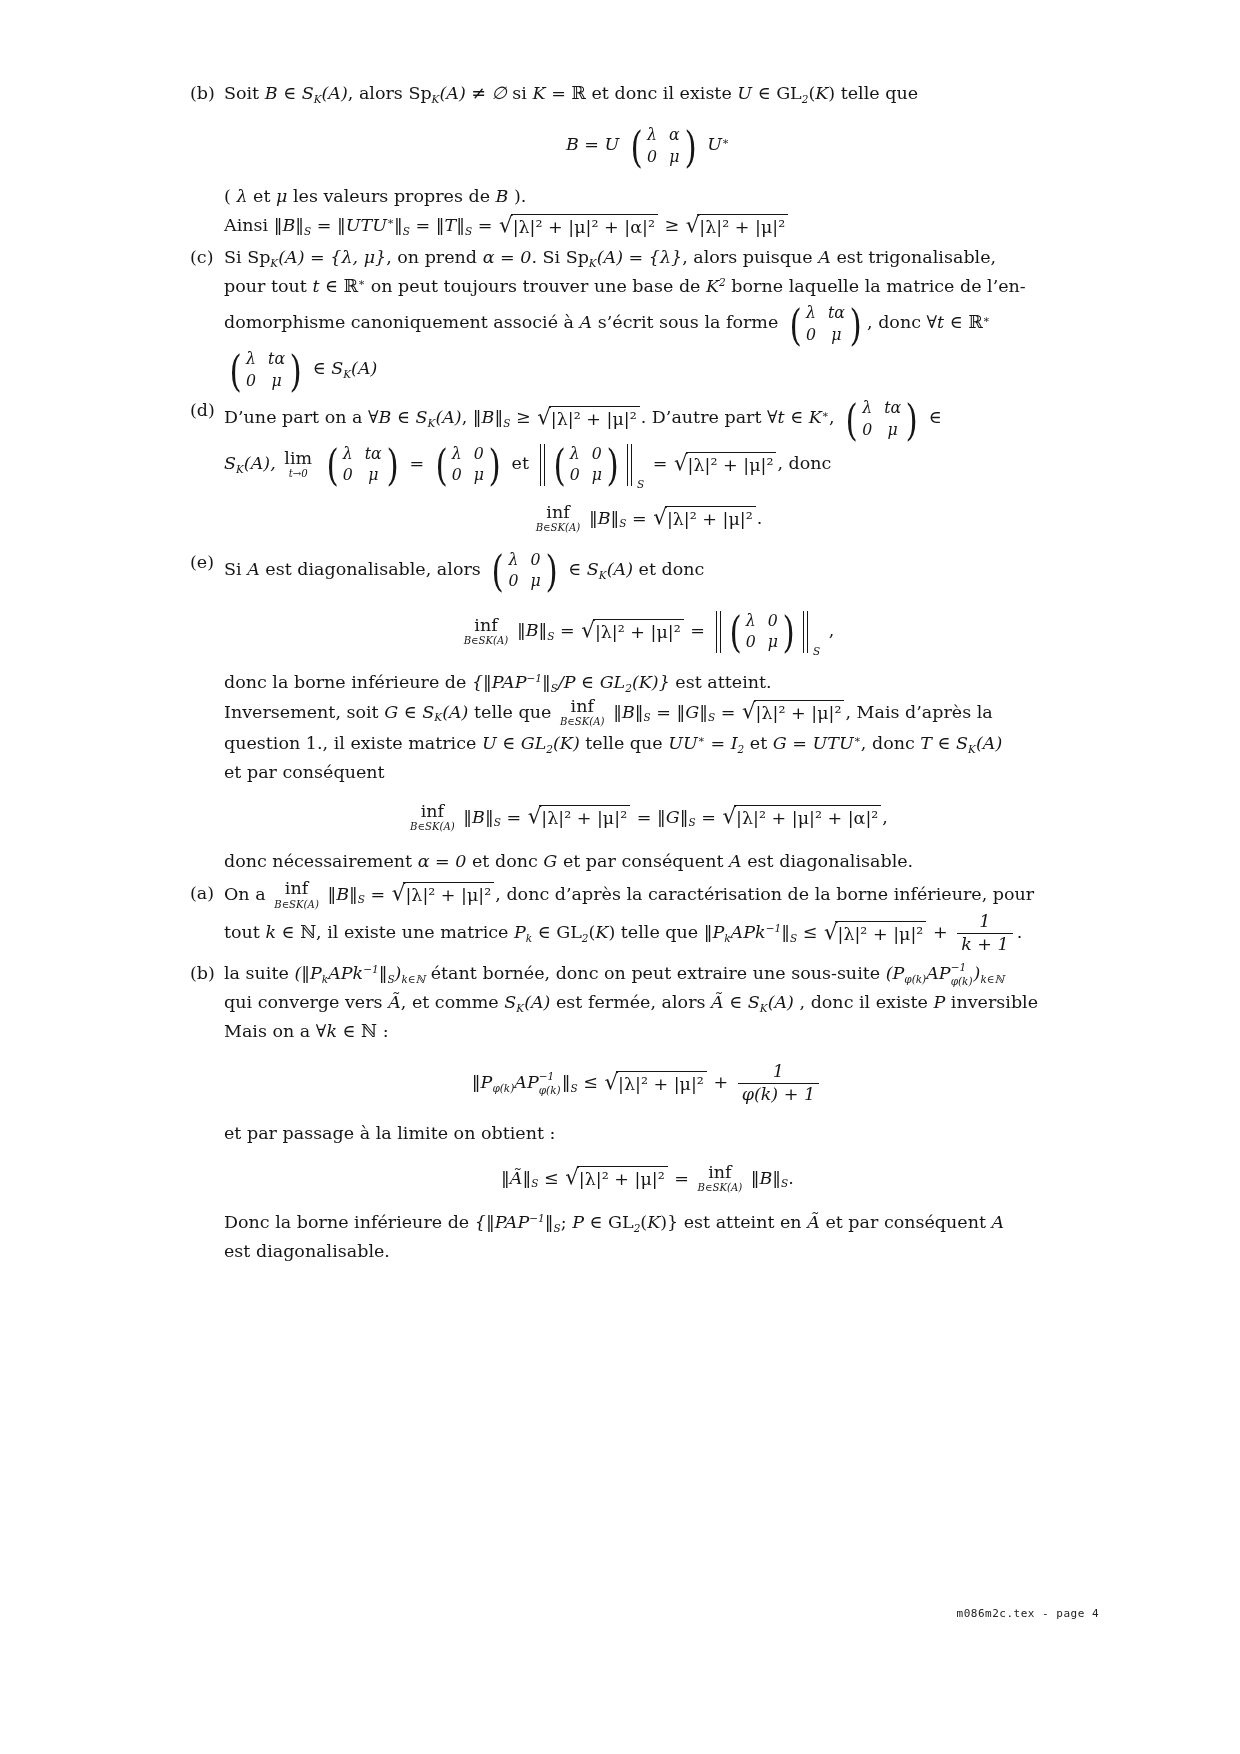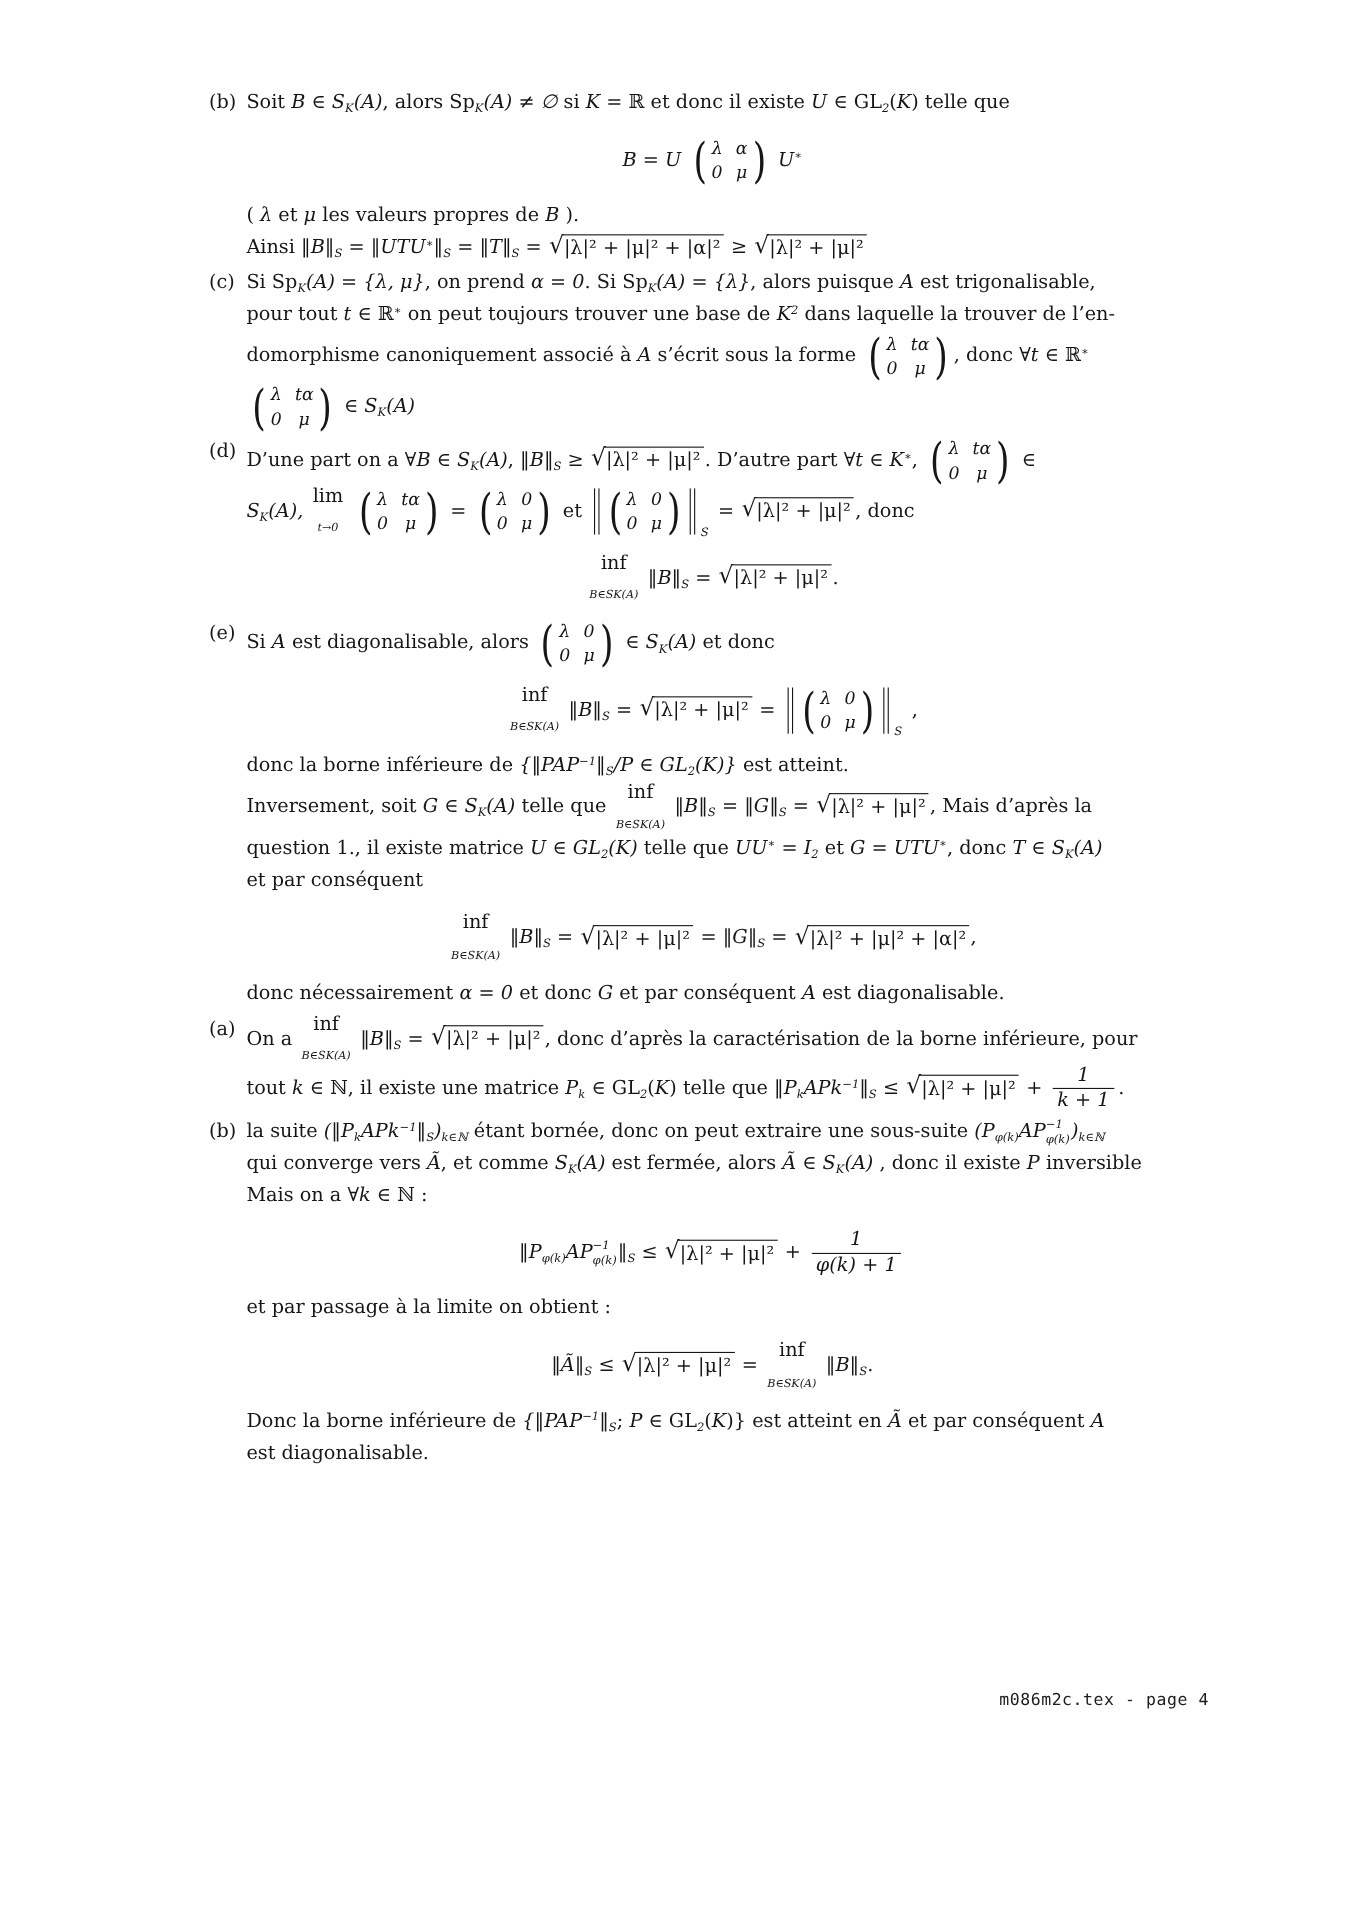--- a/index.html
+++ b/index.html
@@ -29,34 +29,34 @@
   
   .nmat{display:inline-flex;align-items:center;vertical-align:middle;margin:0 2px;}
   .dbar{align-self:stretch;width:3px;border-left:1.4px solid currentColor;border-right:1.4px solid currentColor;margin:2px 3px;}
   .nmat sub{align-self:flex-end;margin:0 1px 4px 2px;}
   
   .sqrt{display:inline-flex;align-items:flex-start;vertical-align:middle;margin:0 1px;text-align:center;}
   .sqrt .sign{font-style:normal;font-size:1.22em;line-height:1.05;margin-right:-2px;}
   .sqrt .sign::before{content:"√";}
   .sqrt .rad{border-top:1.4px solid currentColor;padding:1px 3px 0 2px;line-height:1.35;}
   
-  .under{display:inline-flex;flex-direction:column;align-items:center;vertical-align:middle;margin:0 3px;gap:14px;}
+  .under{display:inline-flex;flex-direction:column;align-items:center;vertical-align:middle;margin:0 3px;}
   .under .uw{line-height:1.05;font-style:normal;}
   .under .ub{font-size:0.58em;font-style:italic;line-height:1.35;}
   
   .frac{display:inline-flex;flex-direction:column;align-items:center;vertical-align:middle;font-style:italic;margin:0 4px;}
   .frac .num{line-height:1.25;}
   .frac .den{border-top:1.2px solid currentColor;line-height:1.25;padding:0 4px;font-style:italic;}
   
   .ss{display:inline-flex;flex-direction:column;align-items:flex-start;font-size:0.6em;font-style:italic;vertical-align:middle;line-height:1.3;margin-right:1px;}
   
   .section{margin:30px 0 18px -8px;font-size:18px;}
   .sec-num{font-style:normal;}
   .sec-title{color:var(--accent-red);font-weight:bold;font-style:italic;margin-left:15px;letter-spacing:0.3px;}
-  .footer{position:absolute;top:1536px;right:141px;font-family:"DejaVu Sans Mono", monospace;font-size:15px;color:#202020;letter-spacing:0.5px;}
+  .footer{position:absolute;top:1607px;right:141px;font-family:"DejaVu Sans Mono", monospace;font-size:11px;color:#202020;letter-spacing:0.5px;}
 </style>
 </head>
 <body>
 
 <div id="content">
     <div class="item">
       <span class="ilabel">(b)</span>
       <div class="ibody">
         <div class="line"><span class="rm">Soit </span><span class="it">B ∈ S</span><sub>K</sub><span class="it">(A)</span><span class="rm">, alors Sp</span><sub>K</sub><span class="it">(A) ≠ ∅</span><span class="rm"> si </span><span class="it">K</span><span class="rm"> = ℝ et donc il existe </span><span class="it">U</span><span class="rm"> ∈ GL</span><sub>2</sub><span class="rm">(</span><span class="it">K</span><span class="rm">) telle que</span></div>
       </div>
@@ -78,21 +78,21 @@
           <span class="rad">|λ|² + |μ|² + |α|²</span>
         </span><span class="it"> ≥ </span><span class="sqrt">
           <span class="sign"></span>
           <span class="rad">|λ|² + |μ|²</span>
         </span></div>
     </div>
     <div class="item">
       <span class="ilabel">(c)</span>
       <div class="ibody">
         <div class="line"><span class="rm">Si Sp</span><sub>K</sub><span class="it">(A) = {λ, μ}</span><span class="rm">, on prend </span><span class="it">α = 0</span><span class="rm">. Si Sp</span><sub>K</sub><span class="it">(A) = {λ}</span><span class="rm">, alors puisque </span><span class="it">A</span><span class="rm"> est trigonalisable,</span></div>
-        <div class="line"><span class="rm">pour tout </span><span class="it">t</span><span class="rm"> ∈ ℝ</span><sup>∗</sup><span class="rm"> on peut toujours trouver une base de </span><span class="it">K</span><sup>2</sup><span class="rm"> dans laquelle la trouver de l’en-</span></div>
+        <div class="line"><span class="rm">pour tout </span><span class="it">t</span><span class="rm"> ∈ ℝ</span><sup>∗</sup><span class="rm"> on peut toujours trouver une base de </span><span class="it">K</span><sup>2</sup><span class="rm"> borne laquelle la matrice de l’en-</span></div>
         <div class="line"><span class="rm">domorphisme canoniquement associé à </span><span class="it">A</span><span class="rm"> s’écrit sous la forme </span><span class="mat">
             <span class="paren lp"></span>
             <span class="cells">
               <span class="cell">λ</span>
               <span class="cell">tα</span>
               <span class="cell">0</span>
               <span class="cell">μ</span>
             </span>
             <span class="paren rp"></span>
           </span><span class="rm">, donc </span><span class="it">∀t</span><span class="rm"> ∈ ℝ</span><sup>∗</sup></div>

